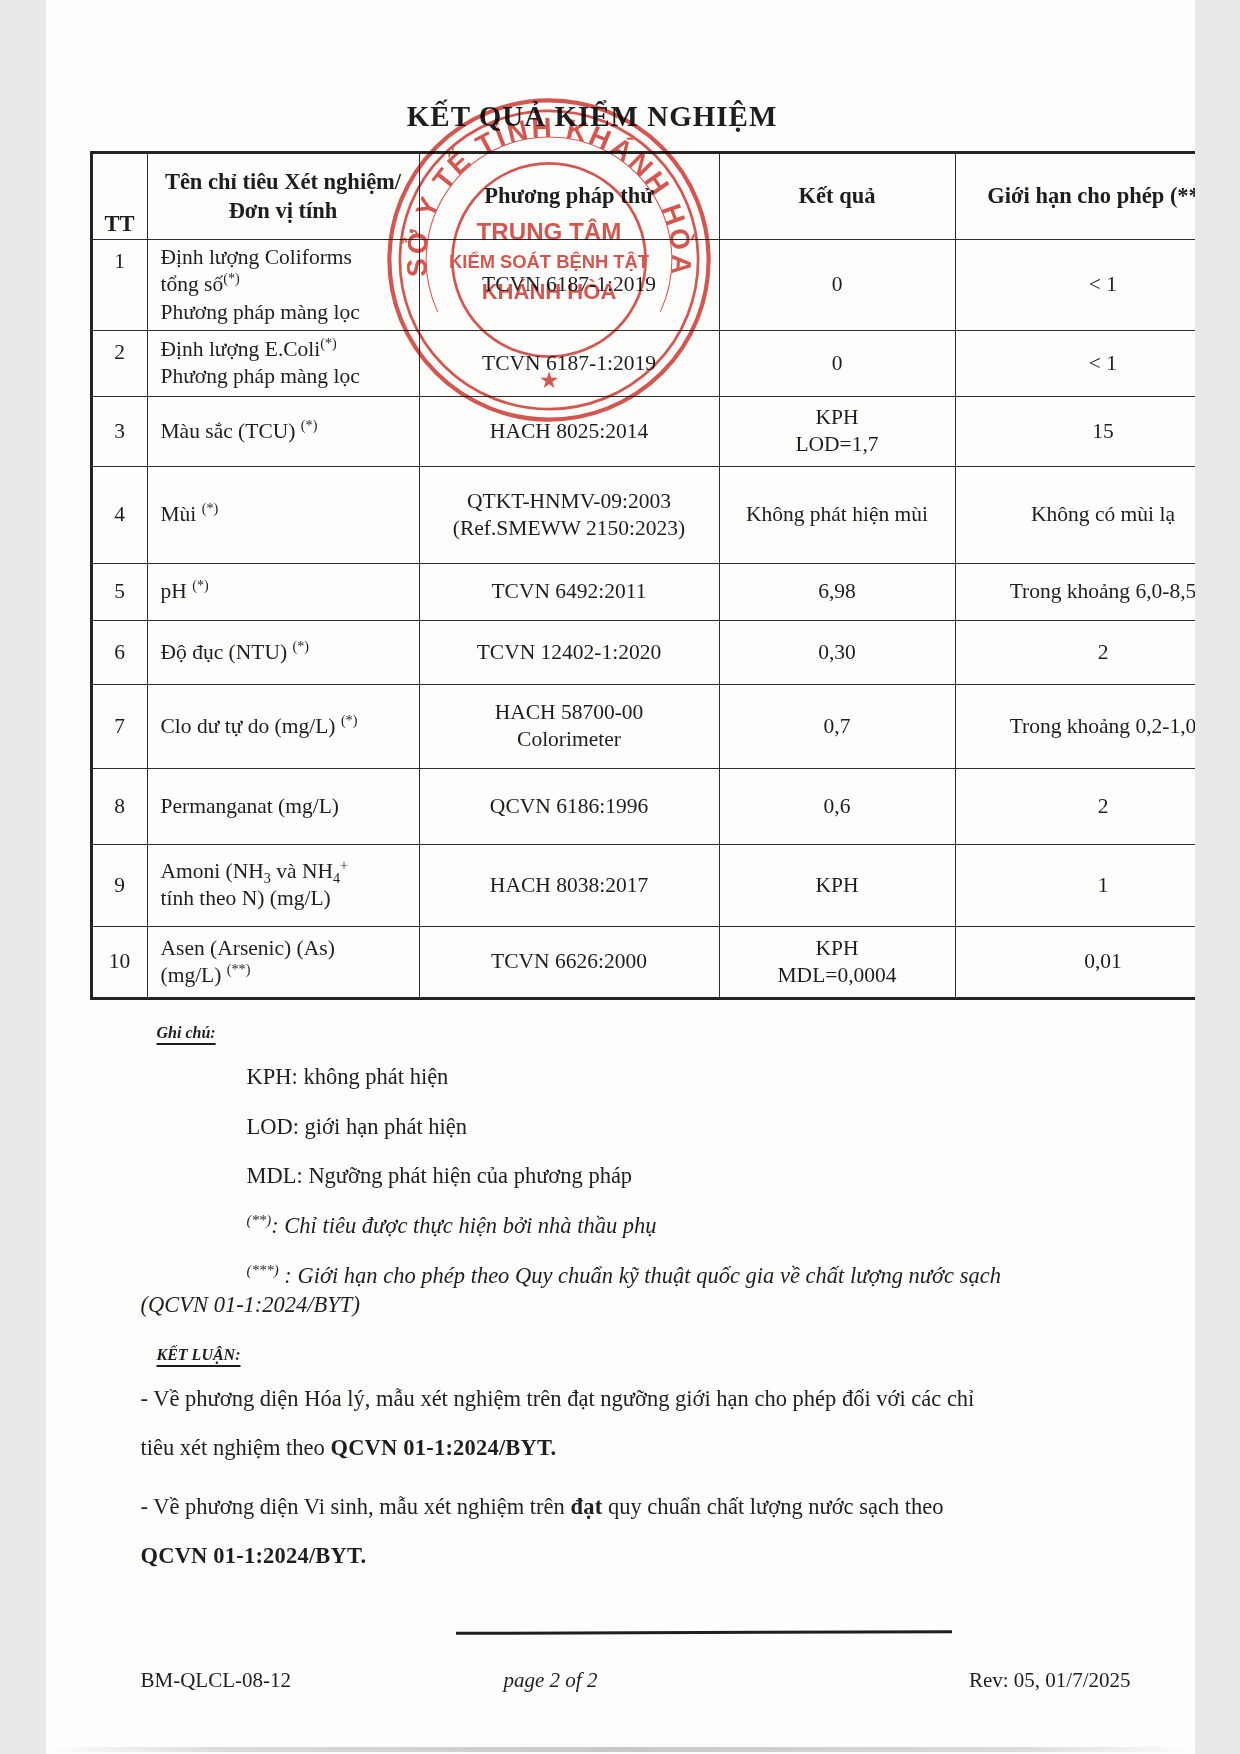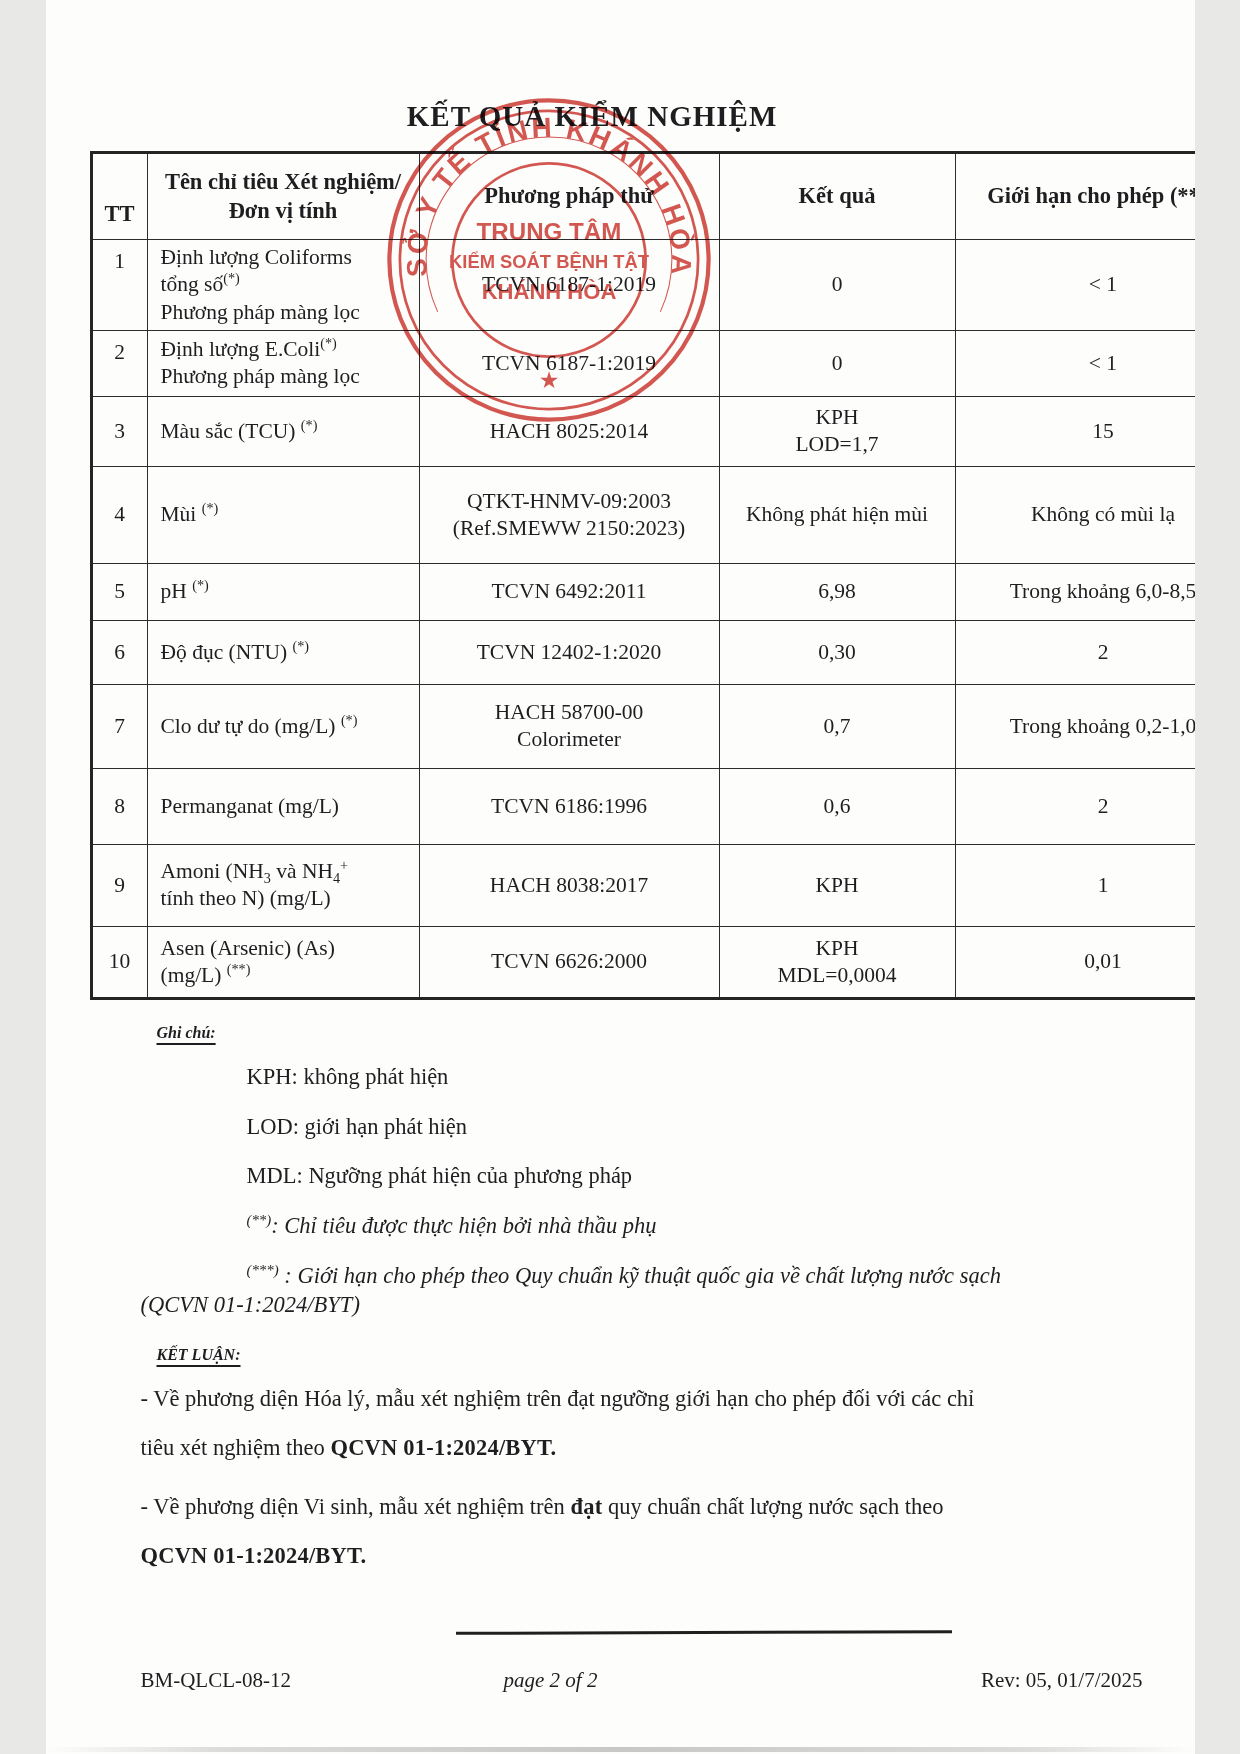--- a/index.html
+++ b/index.html
@@ -49,21 +49,21 @@
   }
   table.rt th, table.rt td {
     border: 1.6px solid #2c2c2c;
     font-size: 21.5px;
     line-height: 1.27;
     padding: 4px 8px;
     vertical-align: middle;
     text-align: center;
   }
   table.rt th { font-size: 22.5px; font-weight: bold; }
-  table.rt th.c0 { vertical-align: bottom; padding-bottom: 10px; }
+  table.rt th.c0 { vertical-align: bottom; padding-bottom: 0; }
   table.rt td.c1 { text-align: left; padding-left: 13px; padding-right: 26px; }
   thead tr { height: 87px; }
   tbody tr:nth-child(1)  { height: 90px; }
   tbody tr:nth-child(2)  { height: 66px; }
   tbody tr:nth-child(3)  { height: 70px; }
   tbody tr:nth-child(4)  { height: 97px; }
   tbody tr:nth-child(5)  { height: 57px; }
   tbody tr:nth-child(6)  { height: 64px; }
   tbody tr:nth-child(7)  { height: 84px; }
   tbody tr:nth-child(8)  { height: 76px; }
@@ -98,21 +98,21 @@
   .footer-divider {
     position: absolute;
     left: 410px; top: 1631px;
     width: 496px; height: 3px;
     background: #1f1f1f;
     transform: rotate(-0.2deg);
   }
   .footer { position: absolute; left: 0; top: 1668px; width: 100%; font-size: 21px; }
   .footer .form-code { position: absolute; left: 95px; top: 0; }
   .footer .pagenum  { position: absolute; left: 458px; top: 0; font-style: italic; }
-  .footer .revision { position: absolute; right: 52px; top: 0; }
+  .footer .revision { position: absolute; right: 64px; top: 0; }
   .scan-edge {
     position: absolute; bottom: 2px; left: 0; width: 100%; height: 5px;
     background: linear-gradient(to right, transparent, rgba(120,120,118,0.25) 15%, rgba(120,120,118,0.4) 50%, rgba(120,120,118,0.25) 85%, transparent);
   }
 </style>
 </head>
 <body>
 
 <div class="page">
 
@@ -195,21 +195,21 @@
         <tr>
           <td class="c0">7</td>
           <td class="c1"><span>Clo dư tự do (mg/L) </span><sup>(*)</sup></td>
           <td class="c2"><span>HACH 58700-00</span><br><span>Colorimeter</span></td>
           <td class="c3"><span>0,7</span></td>
           <td class="c4"><span>Trong khoảng 0,2-1,0</span></td>
         </tr>
         <tr>
           <td class="c0">8</td>
           <td class="c1"><span>Permanganat (mg/L)</span></td>
-          <td class="c2"><span>TCVN 6186:1996</span></td>
+          <td class="c2"><span>QCVN 6186:1996</span></td>
           <td class="c3"><span>0,6</span></td>
           <td class="c4"><span>2</span></td>
         </tr>
         <tr>
           <td class="c0">9</td>
           <td class="c1"><span>Amoni (NH</span><sub>3</sub><span> và NH</span><sub>4</sub><sup>+</sup><br><span>tính theo N) (mg/L)</span></td>
           <td class="c2"><span>HACH 8038:2017</span></td>
           <td class="c3"><span>KPH</span></td>
           <td class="c4"><span>1</span></td>
         </tr>

